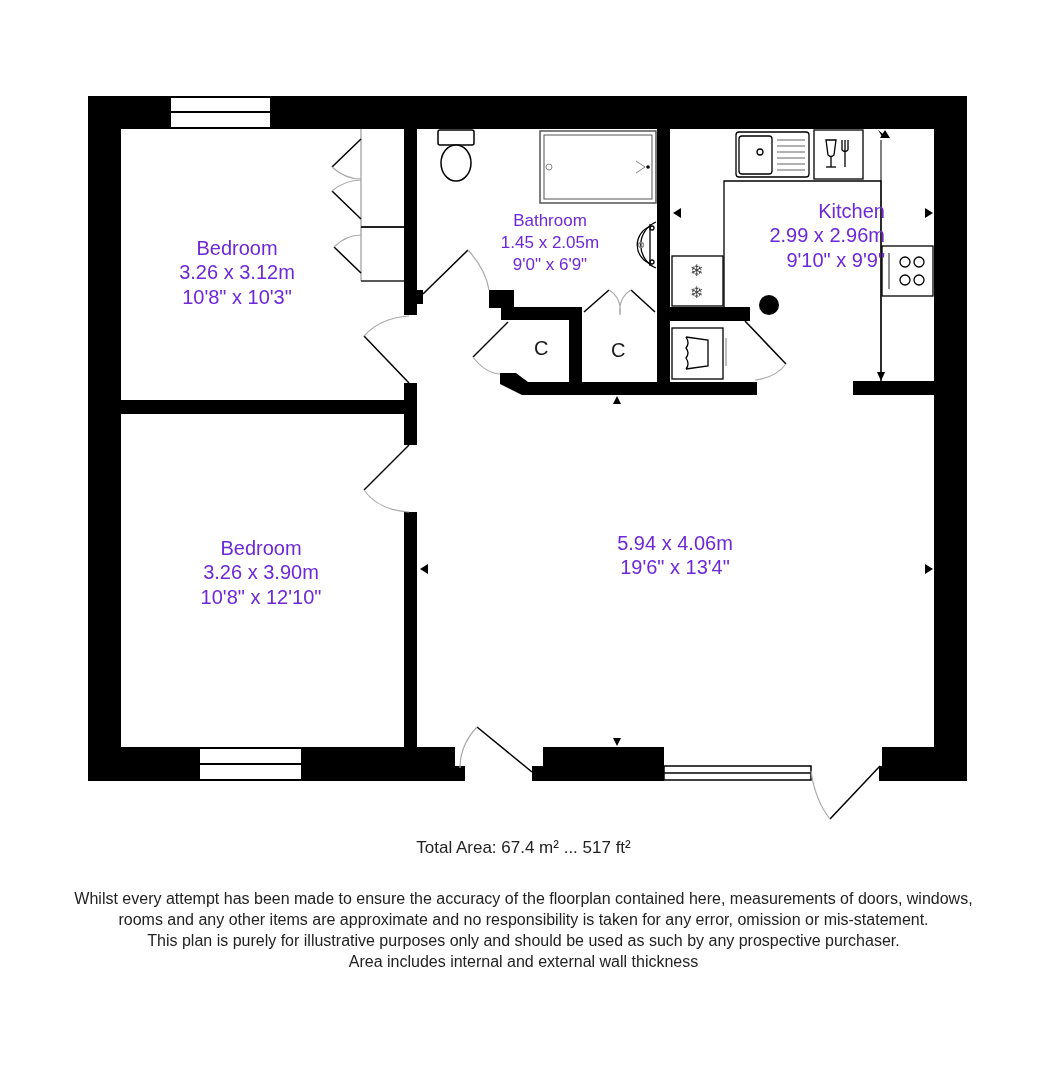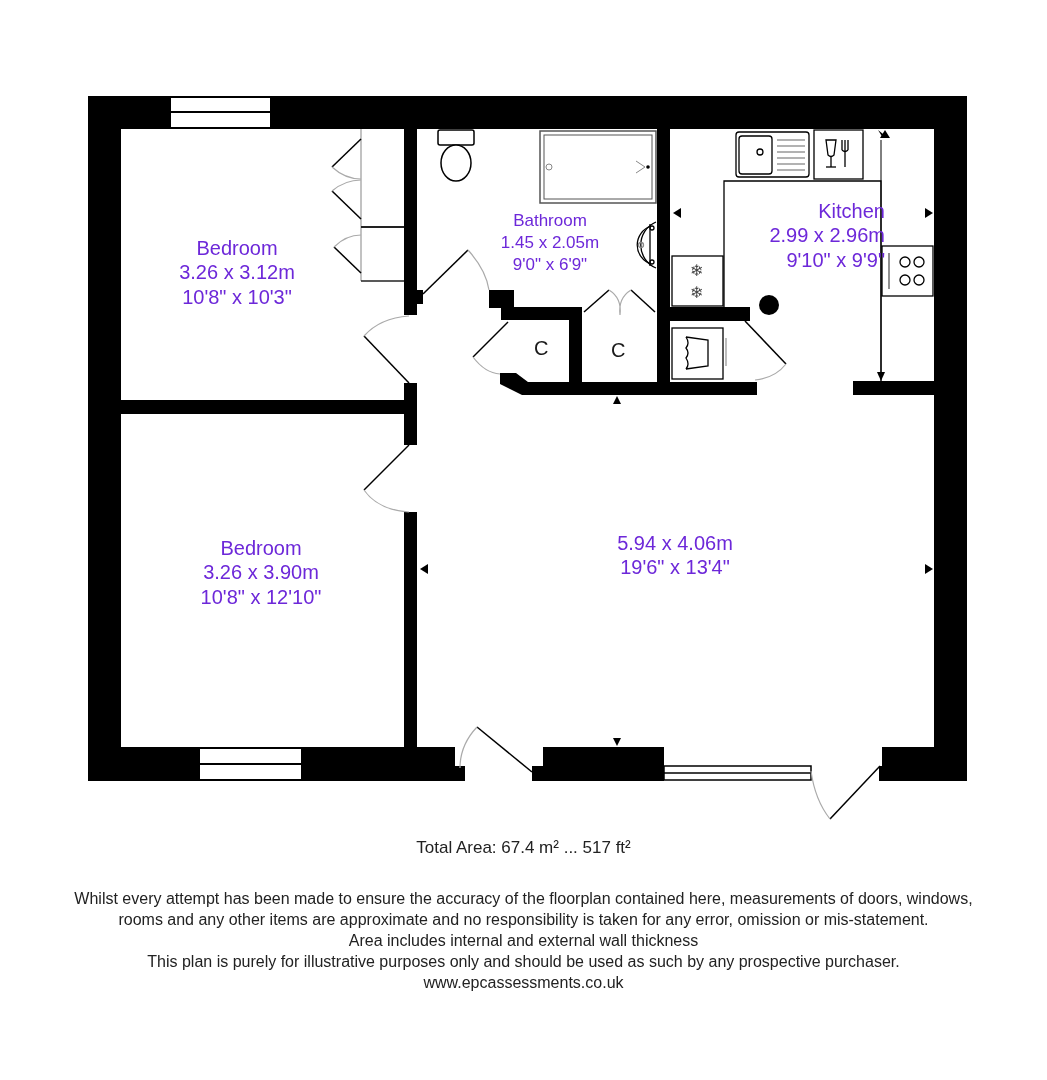--- a/index.html
+++ b/index.html
@@ -217,16 +217,15 @@
 </div>
 
 <div class="cup-label" style="left:534px; top:337px;">C</div>
 <div class="cup-label" style="left:611px; top:339px;">C</div>
 
 <div class="total">Total Area: 67.4 m² ... 517 ft²</div>
 
 <div class="disclaimer">
   <div>Whilst every attempt has been made to ensure the accuracy of the floorplan contained here, measurements of doors, windows,</div>
   <div>rooms and any other items are approximate and no responsibility is taken for any error, omission or mis-statement.</div>
+  <div>This plan is purely for illustrative purposes only and should be used as such by any prospective purchaser.</div>
   <div>Area includes internal and external wall thickness</div>
-  <div>This plan is purely for illustrative purposes only and should be used as such by any prospective purchaser.</div>
-  <div>www.epcassessments.co.uk</div>
 </div>
 
 </body></html>

